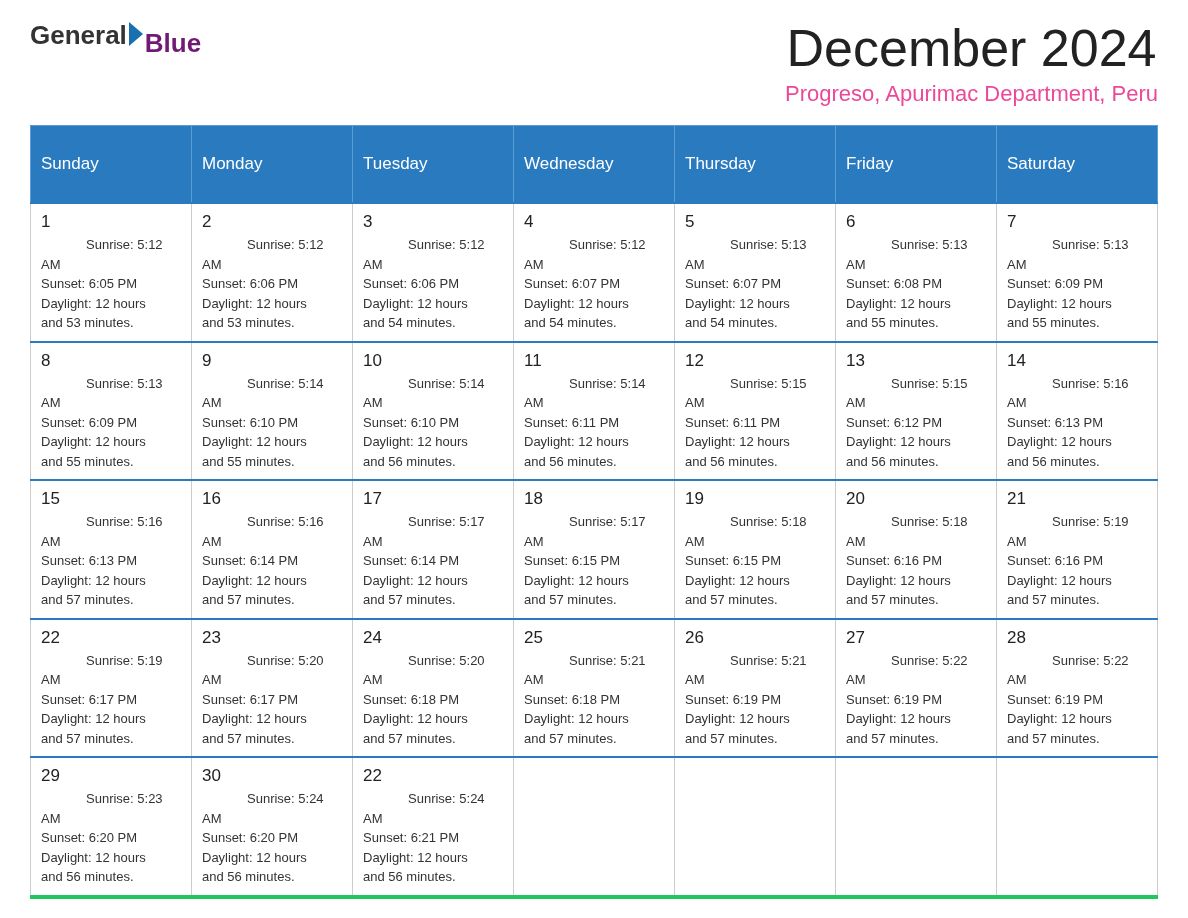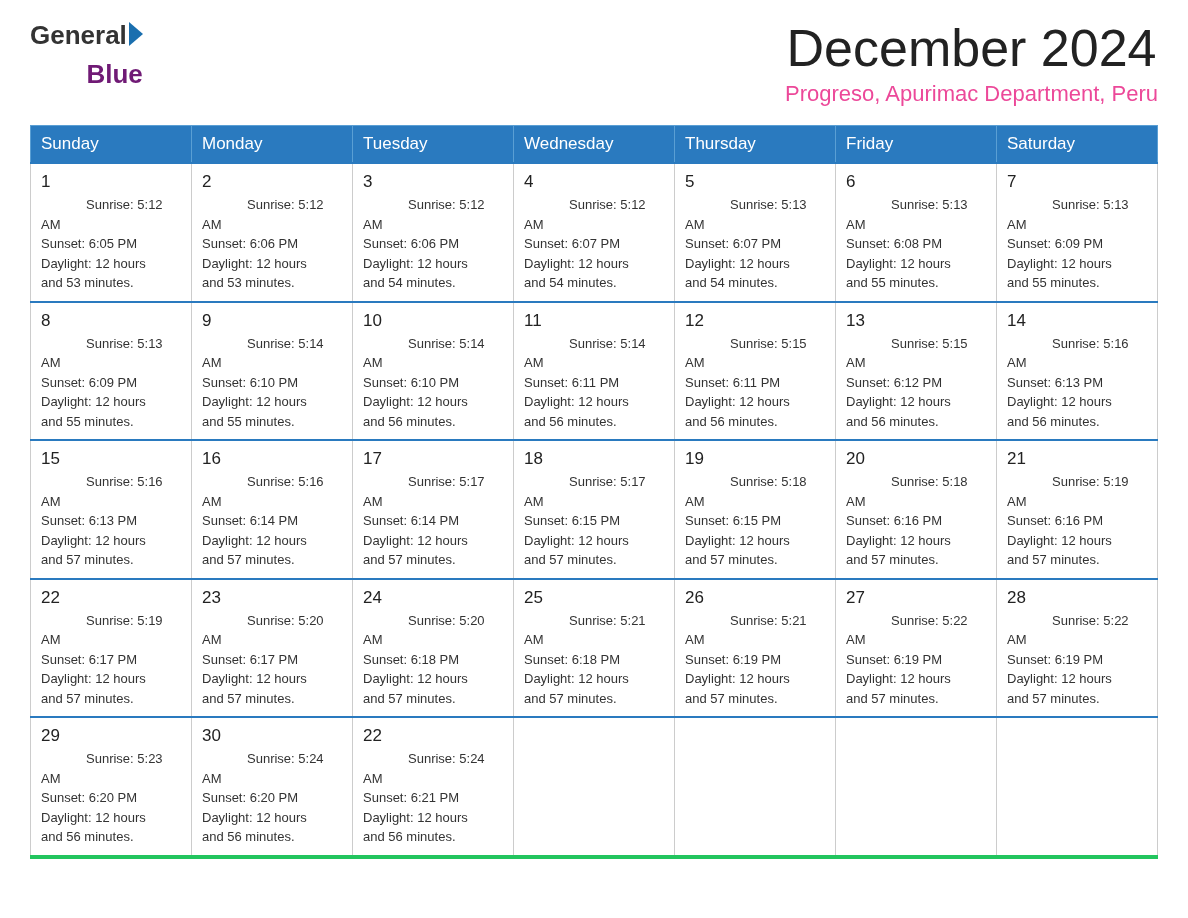--- a/index.html
+++ b/index.html
@@ -54,21 +54,21 @@
     .calendar-table {
       width: 100%;
       border-collapse: collapse;
       border: 1px solid #aaa;
     }
     .calendar-table th {
       background-color: #2a7abf;
       color: #fff;
       font-size: 17px;
       font-weight: normal;
-      padding: 8px 10px;
+      padding: 28px 10px;
       text-align: left;
       border: 1px solid #5a9fd4;
     }
     .calendar-table td {
       vertical-align: top;
       padding: 8px 10px;
       border: 1px solid #ccc;
       width: 14.28%;
       min-height: 90px;
       font-size: 13.5px;
@@ -92,22 +92,22 @@
       margin-left: 45px;
     }
     .week-row td {
       border-top: 2px solid #2a7abf;
     }
     .empty-cell {
       background: #fff;
     }
     .logo-wrapper {
       display: flex;
-      flex-direction: column;
-      align-items: flex-end;
+      flex-direction: row;
+      align-items: flex-start;
     }
     .logo-line1 {
       display: flex;
       align-items: center;
     }
     .logo-line2 {
       margin-left: 2px;
     }
   </style>
 </head>

